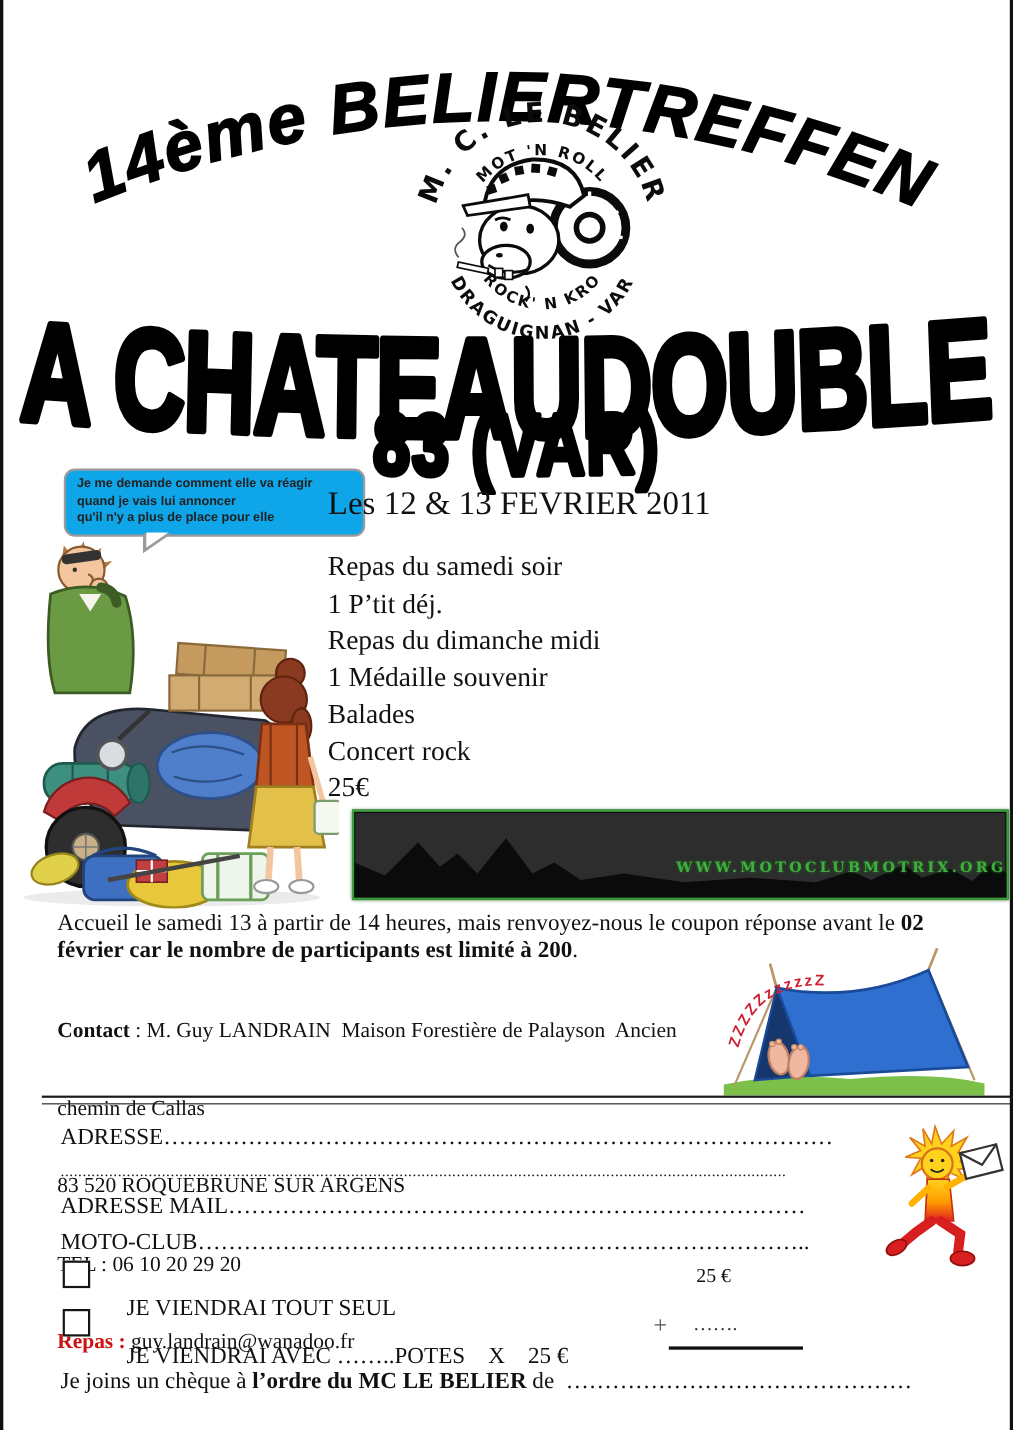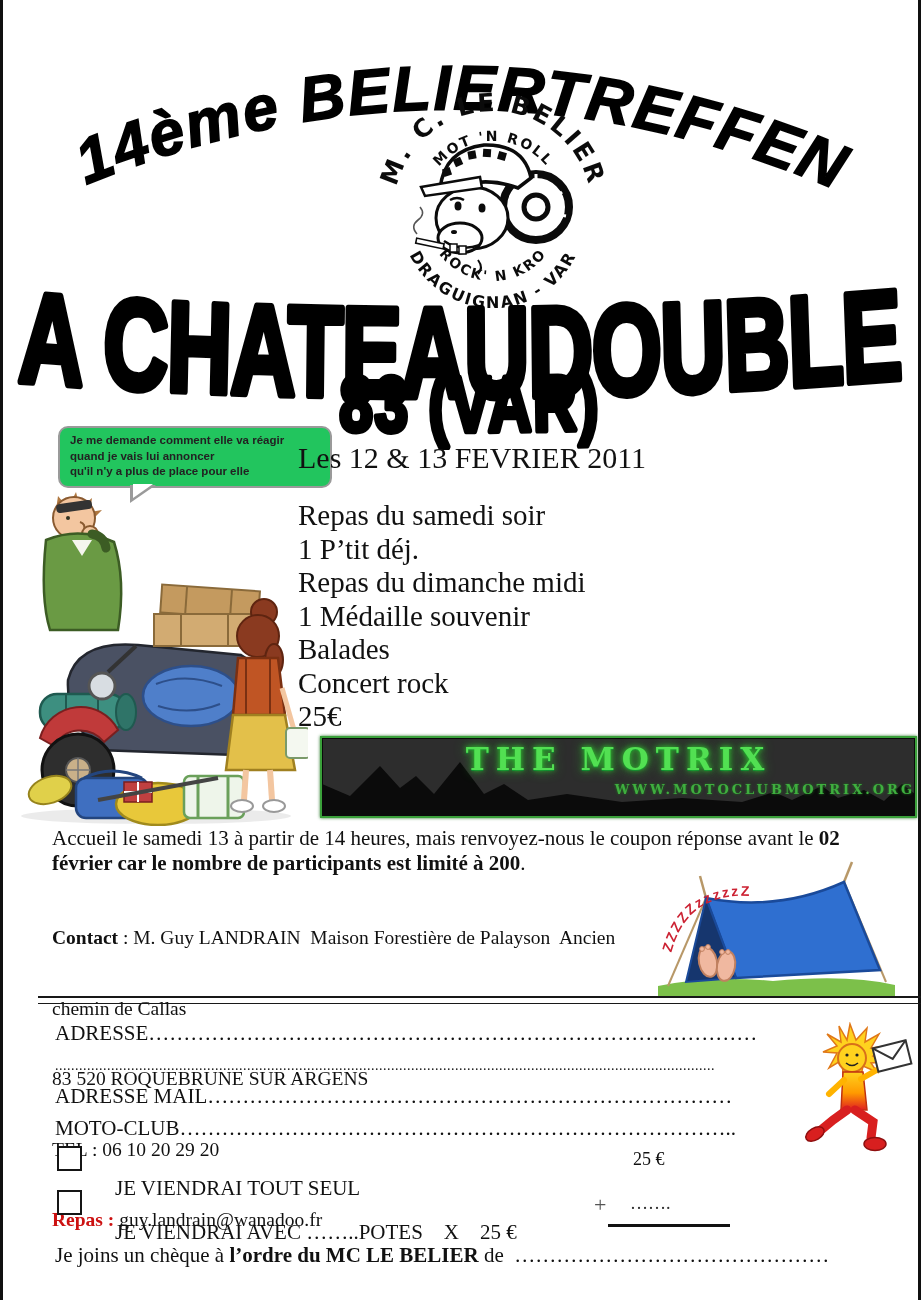--- a/index.html
+++ b/index.html
@@ -3,33 +3,33 @@
 <meta charset="utf-8">
 <style>
   html,body{margin:0;padding:0;background:#888;}
   .page{position:relative;width:921px;height:1300px;background:#fff;overflow:hidden;
         font-family:"Liberation Serif",serif;color:#111;margin:0 auto;}
   .abs{position:absolute;}
   .edge{position:absolute;top:0;width:3px;height:1300px;background:#101010;}
   svg text{user-select:none;}
 
   
-  .bubble{position:absolute;left:58px;top:426px;width:252px;background:#22c55e;
+  .bubble{position:absolute;left:58px;top:426px;width:252px;background:#0ea5e9;
           border:2px solid #9a9a9a;border-radius:10px;padding:5px 8px 6px 10px;
           font-family:"Liberation Sans",sans-serif;font-weight:bold;font-size:11.5px;
           line-height:15.5px;color:#222;}
   .bubble:after{content:"";position:absolute;left:70px;bottom:-17px;width:0;height:0;
           border-top:18px solid #9a9a9a;border-right:26px solid transparent;}
   .bubble:before{content:"";position:absolute;left:73px;bottom:-12px;width:0;height:0;
           border-top:14px solid #fff;border-right:20px solid transparent;z-index:1;}
 
   
   .info{position:absolute;left:298px;top:441px;width:404px;text-align:left;}
   .info .date{font-size:30px;margin-bottom:24px;white-space:nowrap;}
-  .info .item{font-size:29px;line-height:33.5px;white-space:nowrap;}
+  .info .item{font-size:25px;line-height:33.5px;white-space:nowrap;}
 
   
   .motrix{position:absolute;left:320px;top:736px;width:593px;height:78px;
           background:#2d2d2d;border:2px solid #3aa03a;box-shadow:inset 0 0 0 1px #0a0a0a, 0 0 3px #2a7a2a;}
   .motrix svg{position:absolute;left:0;top:0;width:100%;height:100%;}
   .motrix-title{position:absolute;left:0;top:3px;width:100%;text-align:center;z-index:2;
           font-family:"DejaVu Serif",serif;font-weight:bold;font-size:31px;letter-spacing:7px;
           color:#52e052;text-shadow:0 0 5px #2fc42f,0 0 12px #2fc42f,0 1px 0 #063;}
   .motrix-url{position:absolute;left:0;top:44px;width:100%;text-align:right;z-index:2;
           font-family:"DejaVu Serif",serif;font-weight:bold;font-size:13px;letter-spacing:3px;
@@ -228,21 +228,20 @@
     <div class="item">Balades</div>
     <div class="item">Concert rock</div>
     <div class="item">25€</div>
   </div>
 
   <div class="motrix">
     <svg viewBox="0 0 593 78" preserveAspectRatio="none">
       <path d="M0,78 L0,46 L28,58 L58,28 L78,50 L94,38 L112,56 L138,24 L162,56 L182,46 L206,62
                L245,56 L300,64 L360,60 L420,64 L452,54 L470,62 L500,48 L516,60 L542,52 L562,63 L580,46 L593,56 L593,78 Z" fill="#0b0b0b"></path>
     </svg>
-    <div class="motrix-title">THE MOTRIX</div>
     <div class="motrix-url">WWW.MOTOCLUBMOTRIX.ORG</div>
   </div>
 
   <div class="notice"><span>Accueil le samedi 13 à partir de 14 heures, mais renvoyez-nous le coupon réponse avant le </span><b>02</b><br><b>février car le nombre de participants est limité à 200</b><span>.</span></div>
 
   <div class="contact">
     <div><b>Contact</b><span> : M. Guy LANDRAIN  Maison Forestière de Palayson  Ancien</span></div>
     <div>chemin de Callas</div>
     <div>83 520 ROQUEBRUNE SUR ARGENS</div>
     <div>TEL : 06 10 20 29 20</div>

